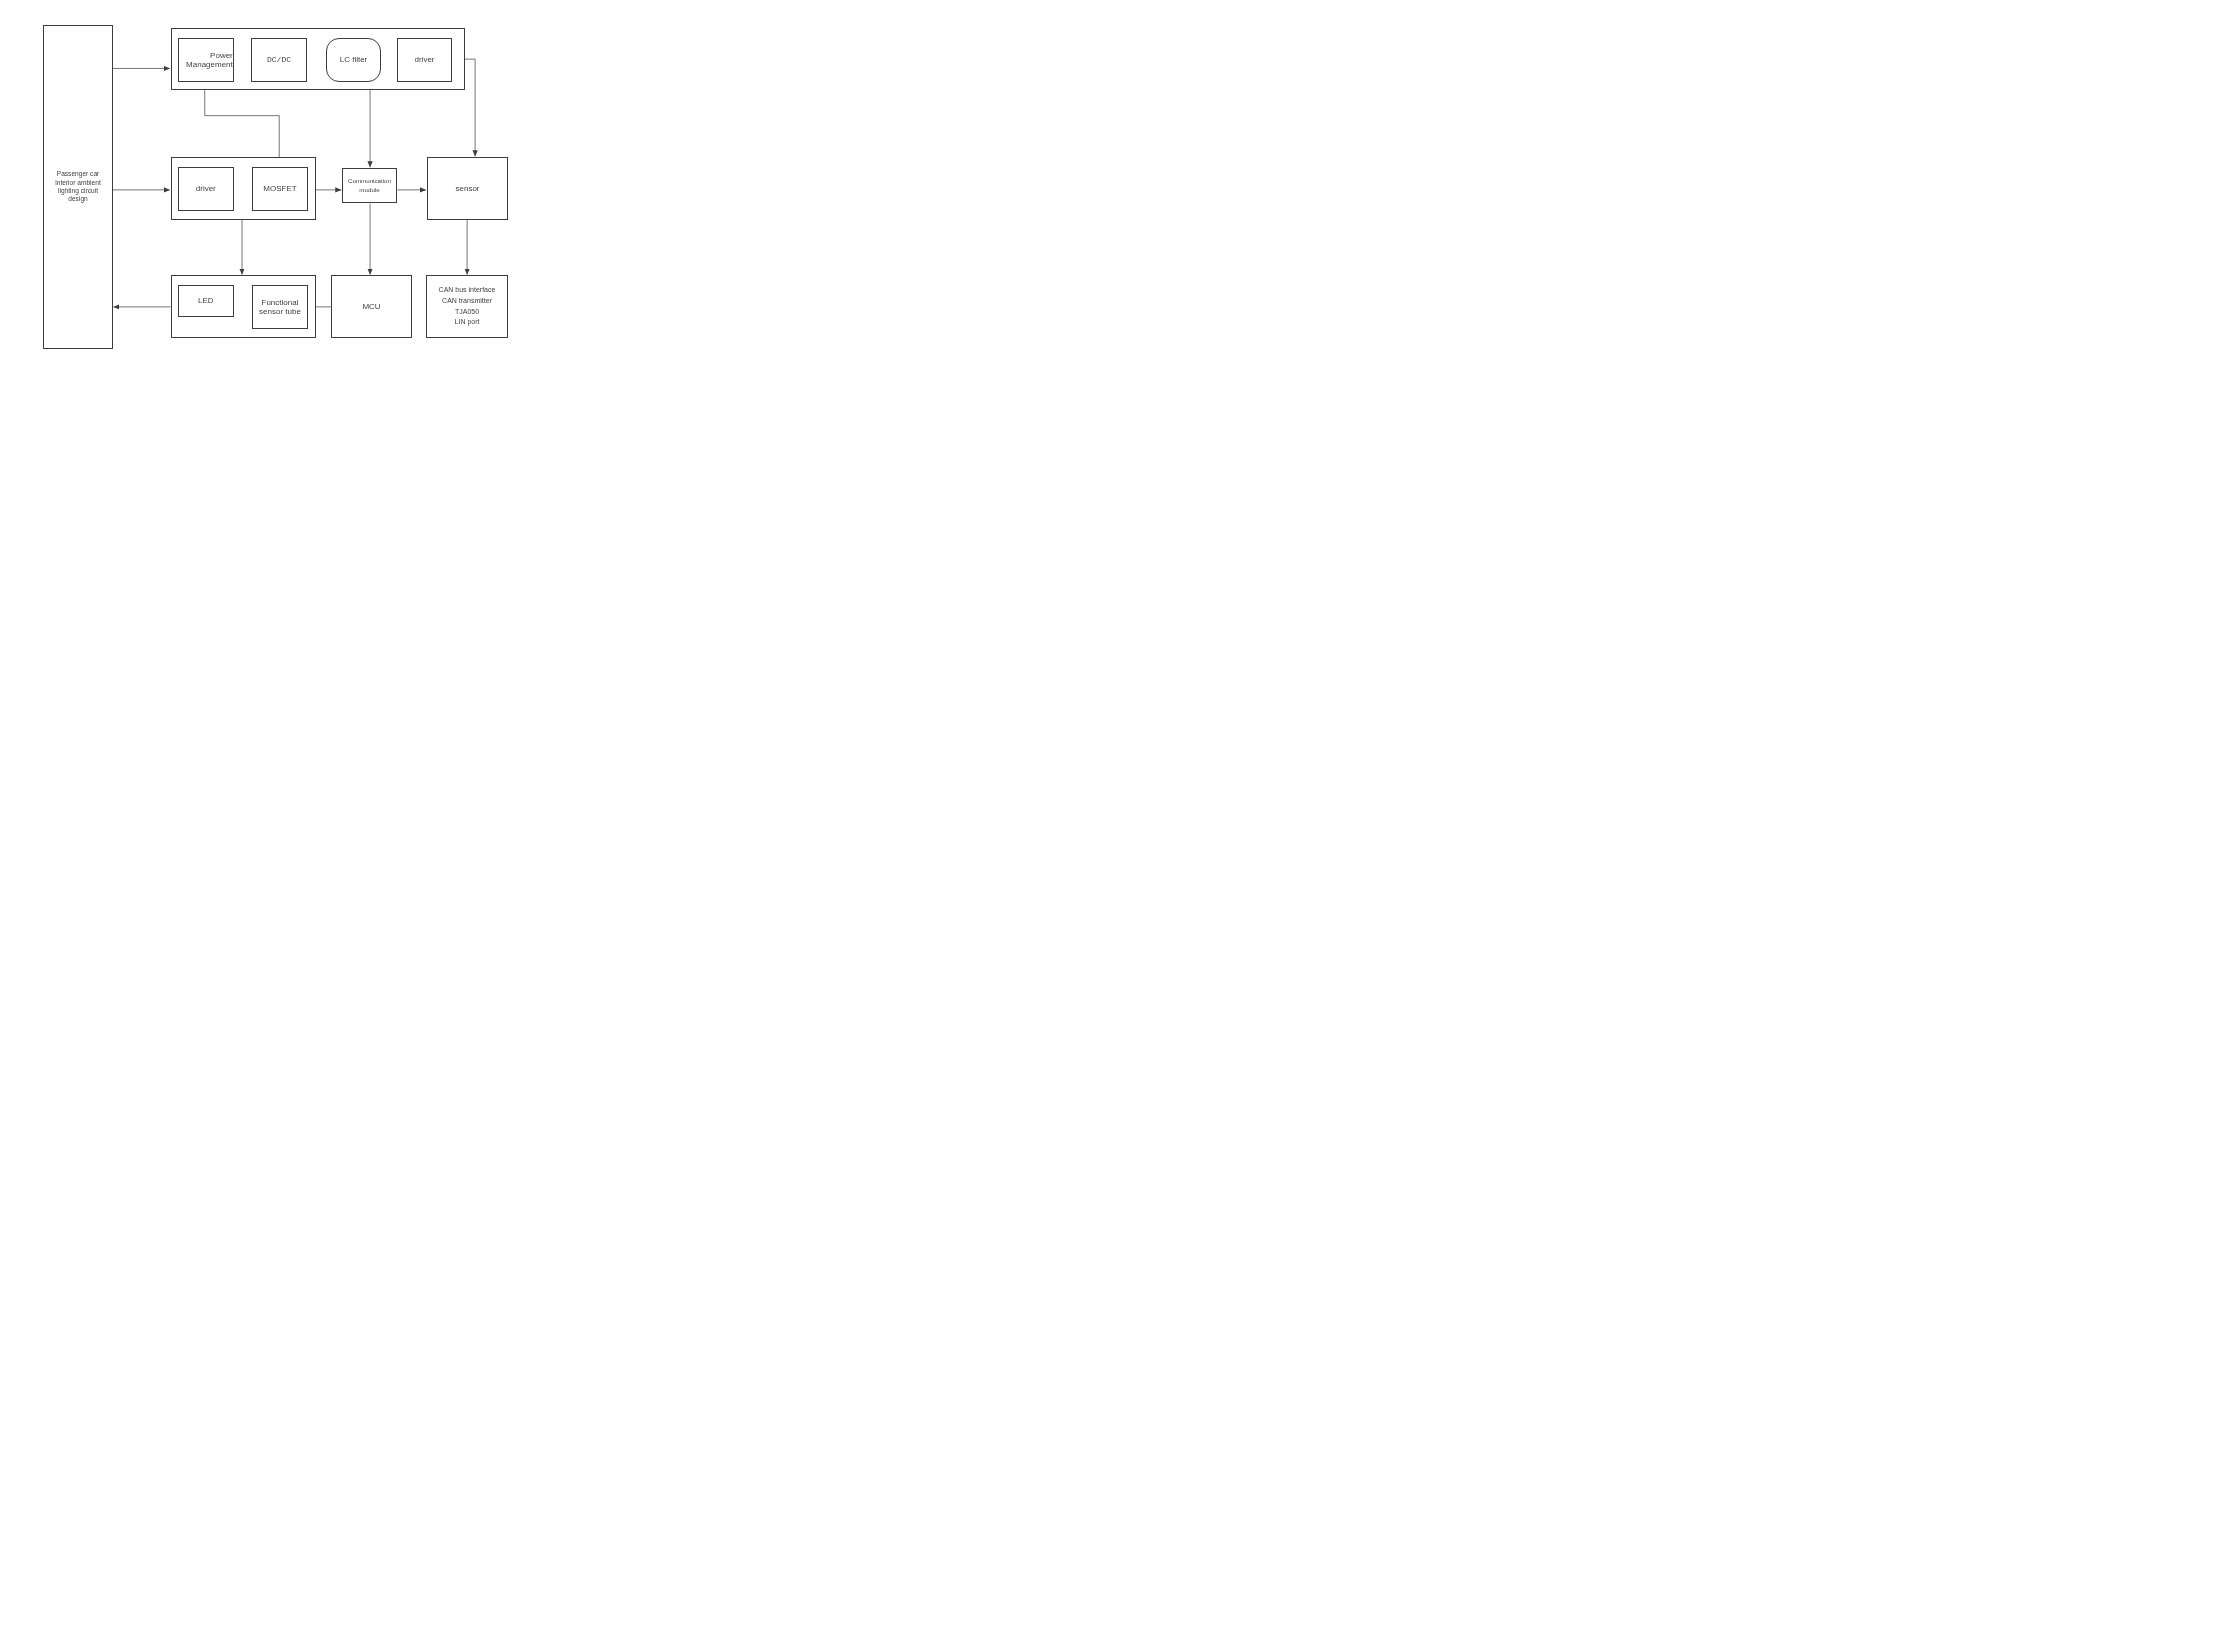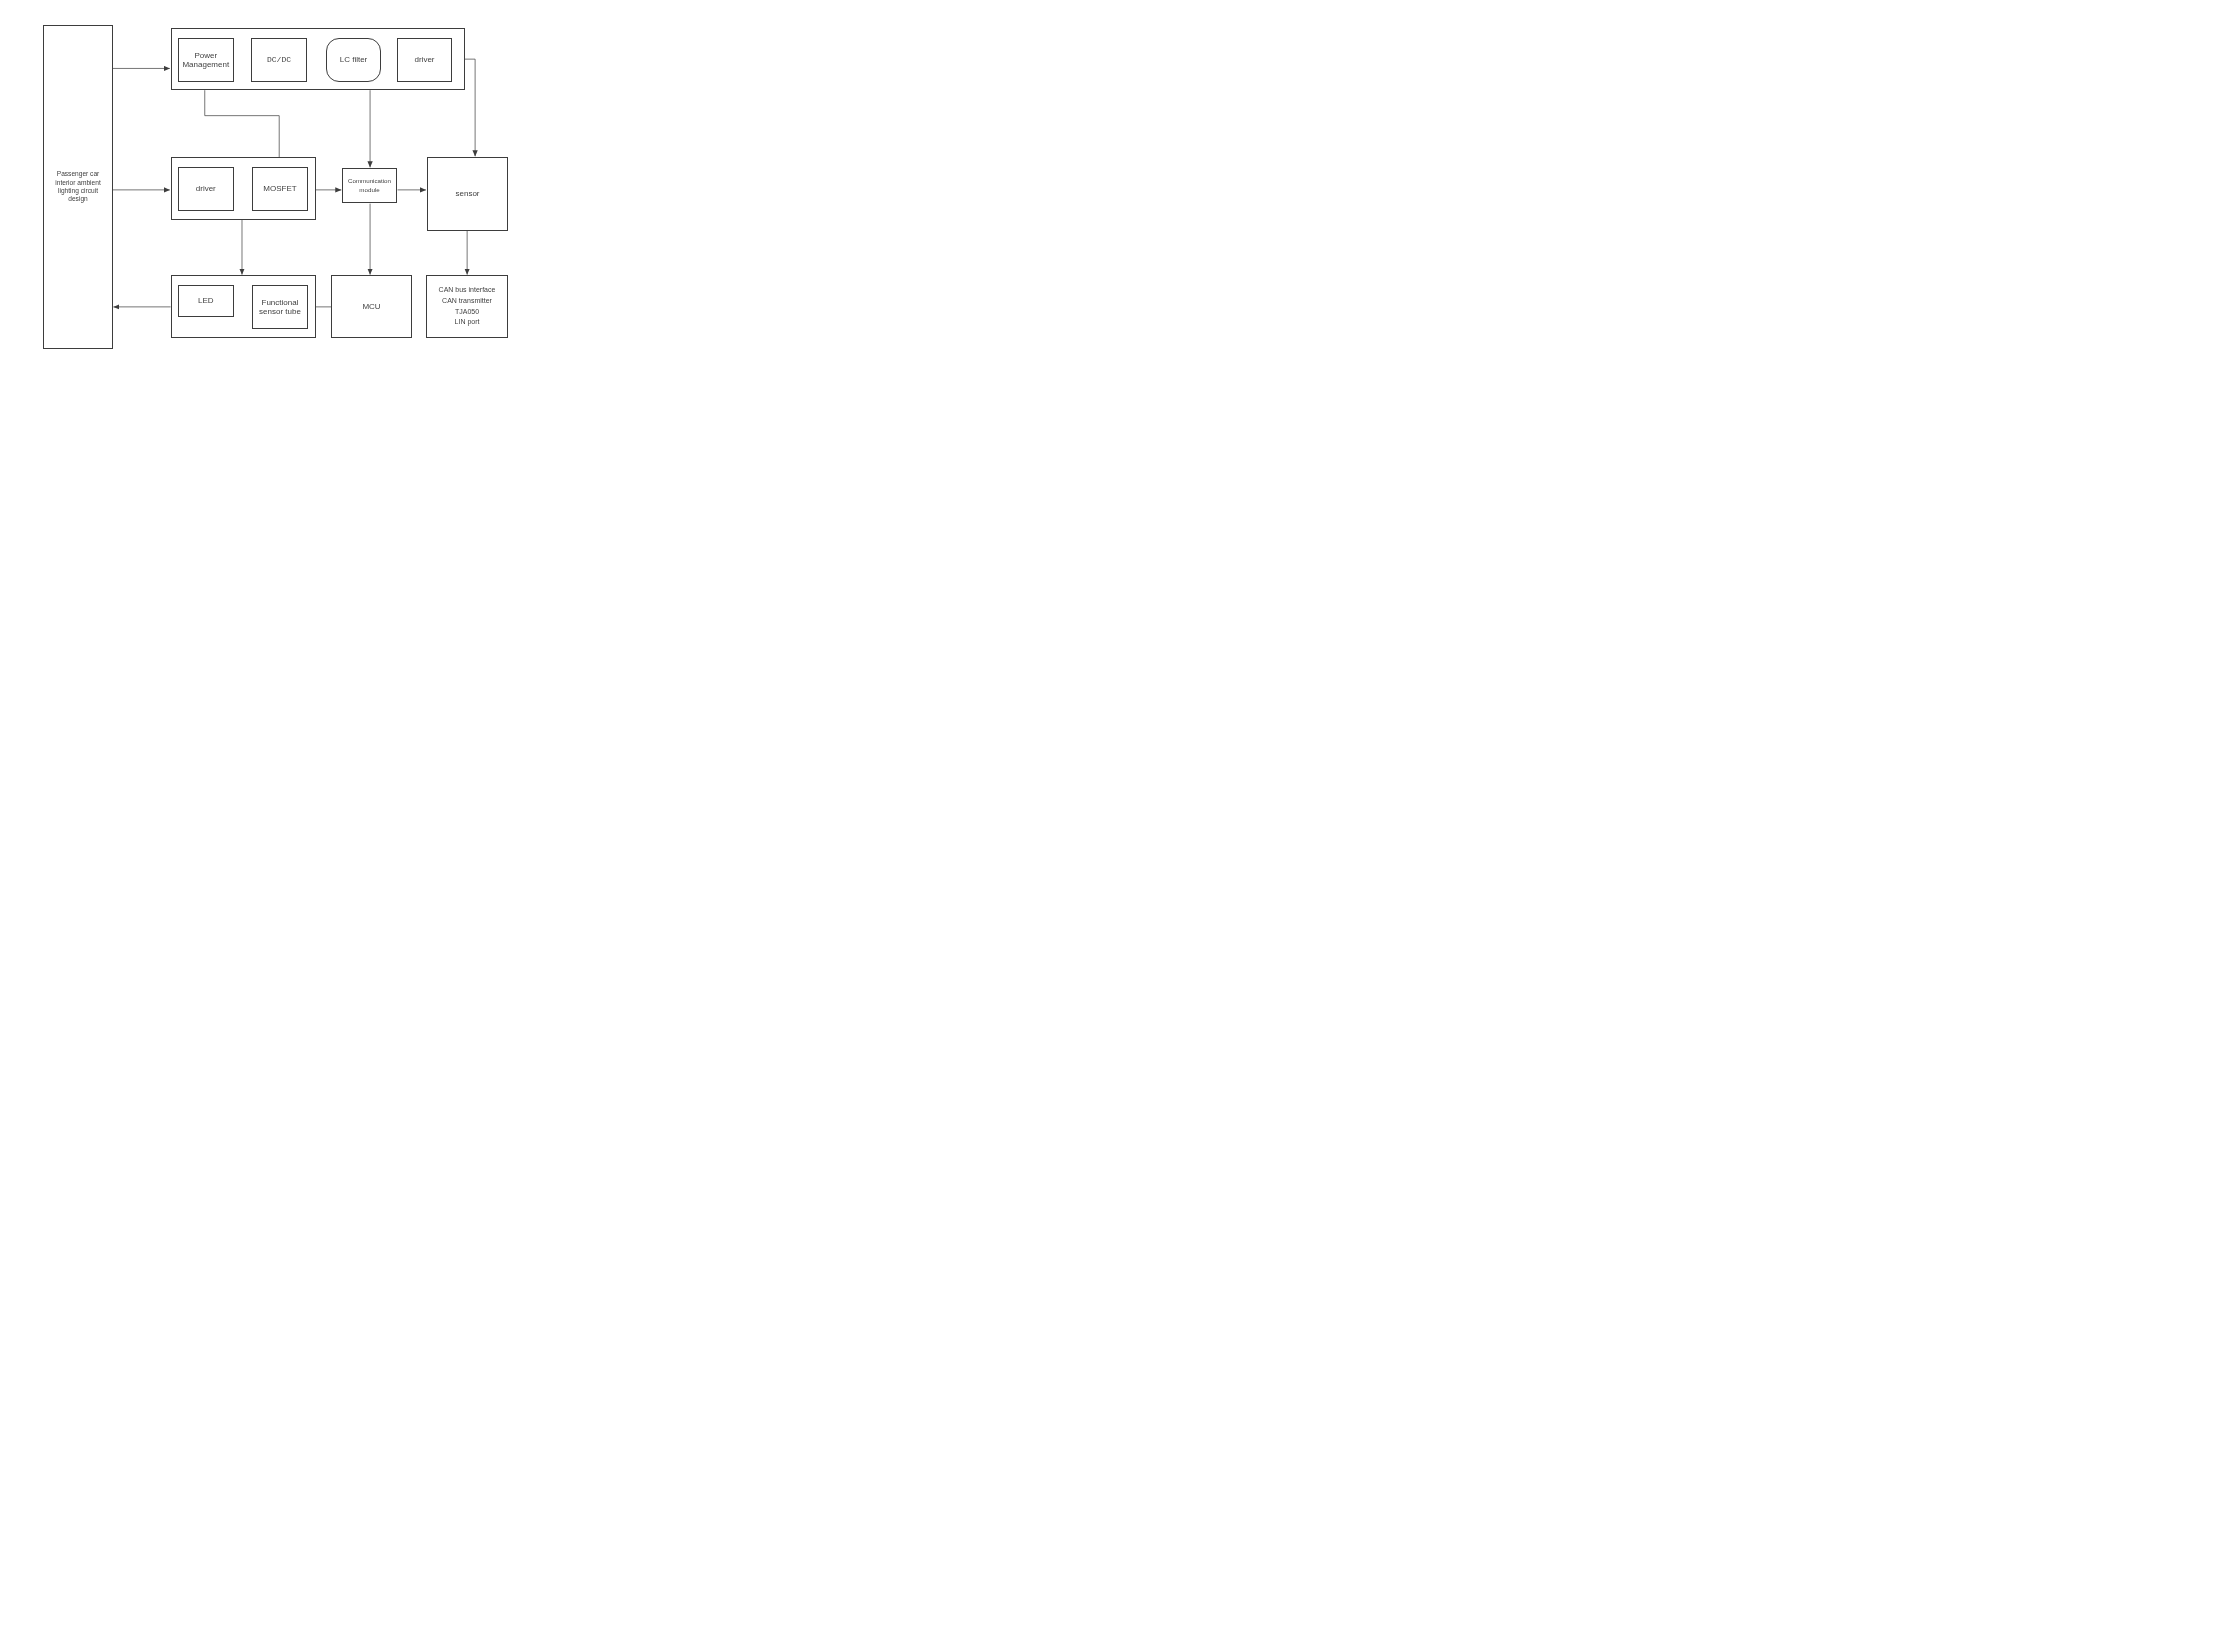--- a/index.html
+++ b/index.html
@@ -75,21 +75,21 @@
     <path class="edge" d="M1054 495 L1054 619" marker-end="url(#arrow)"></path>
     <path class="edge" d="M712 692 L747 692"></path>
     <path class="edge" d="M385 692 L256 692" marker-end="url(#arrow)"></path>
   </svg>
 
   <div class="node" style="left:43px; top:25px; width:70px; height:324px;">
     <span class="lbl lbl-root">Passenger car interior ambient lighting circuit design</span>
   </div>
 
   <div class="group" style="left:171px; top:28px; width:294px; height:62px;">
-    <div class="inner" style="left:5.8px; top:9.3px; width:56px; height:44px;">
+    <div class="inner" style="left:5.8px; top:9.3px; width:56px; height:44px;text-align:right;">
       <span class="lbl lbl-main">Power Management</span>
     </div>
     <div class="inner" style="left:79px; top:9.3px; width:56px; height:44px;font-family:Liberation Mono, monospace;">
       <span class="lbl lbl-main">DC/DC</span>
     </div>
     <div class="inner" style="left:154px; top:9.3px; width:55px; height:44px;border-radius:13px;">
       <span class="lbl lbl-main">LC filter</span>
     </div>
     <div class="inner" style="left:225px; top:9.3px; width:55px; height:44px;">
       <span class="lbl lbl-main">driver</span>
@@ -102,21 +102,21 @@
     </div>
     <div class="inner" style="left:80px; top:9.3px; width:56px; height:44px;">
       <span class="lbl lbl-main">MOSFET</span>
     </div>
   </div>
 
   <div class="node" style="left:342px; top:168px; width:55px; height:35px;">
     <span class="lbl lbl-comm">Communication module</span>
   </div>
 
-  <div class="node" style="left:427px; top:157px; width:81px; height:74px;">
+  <div class="node" style="left:427px; top:157px; width:81px; height:63px;">
     <span class="lbl lbl-main">sensor</span>
   </div>
 
   <div class="group" style="left:171px; top:275px; width:145px; height:63px;">
     <div class="inner" style="left:5.8px; top:9.3px; width:56px; height:32px;">
       <span class="lbl lbl-main">LED</span>
     </div>
     <div class="inner" style="left:80px; top:9.3px; width:56px; height:44px;">
       <span class="lbl lbl-main">Functional sensor tube</span>
     </div>

